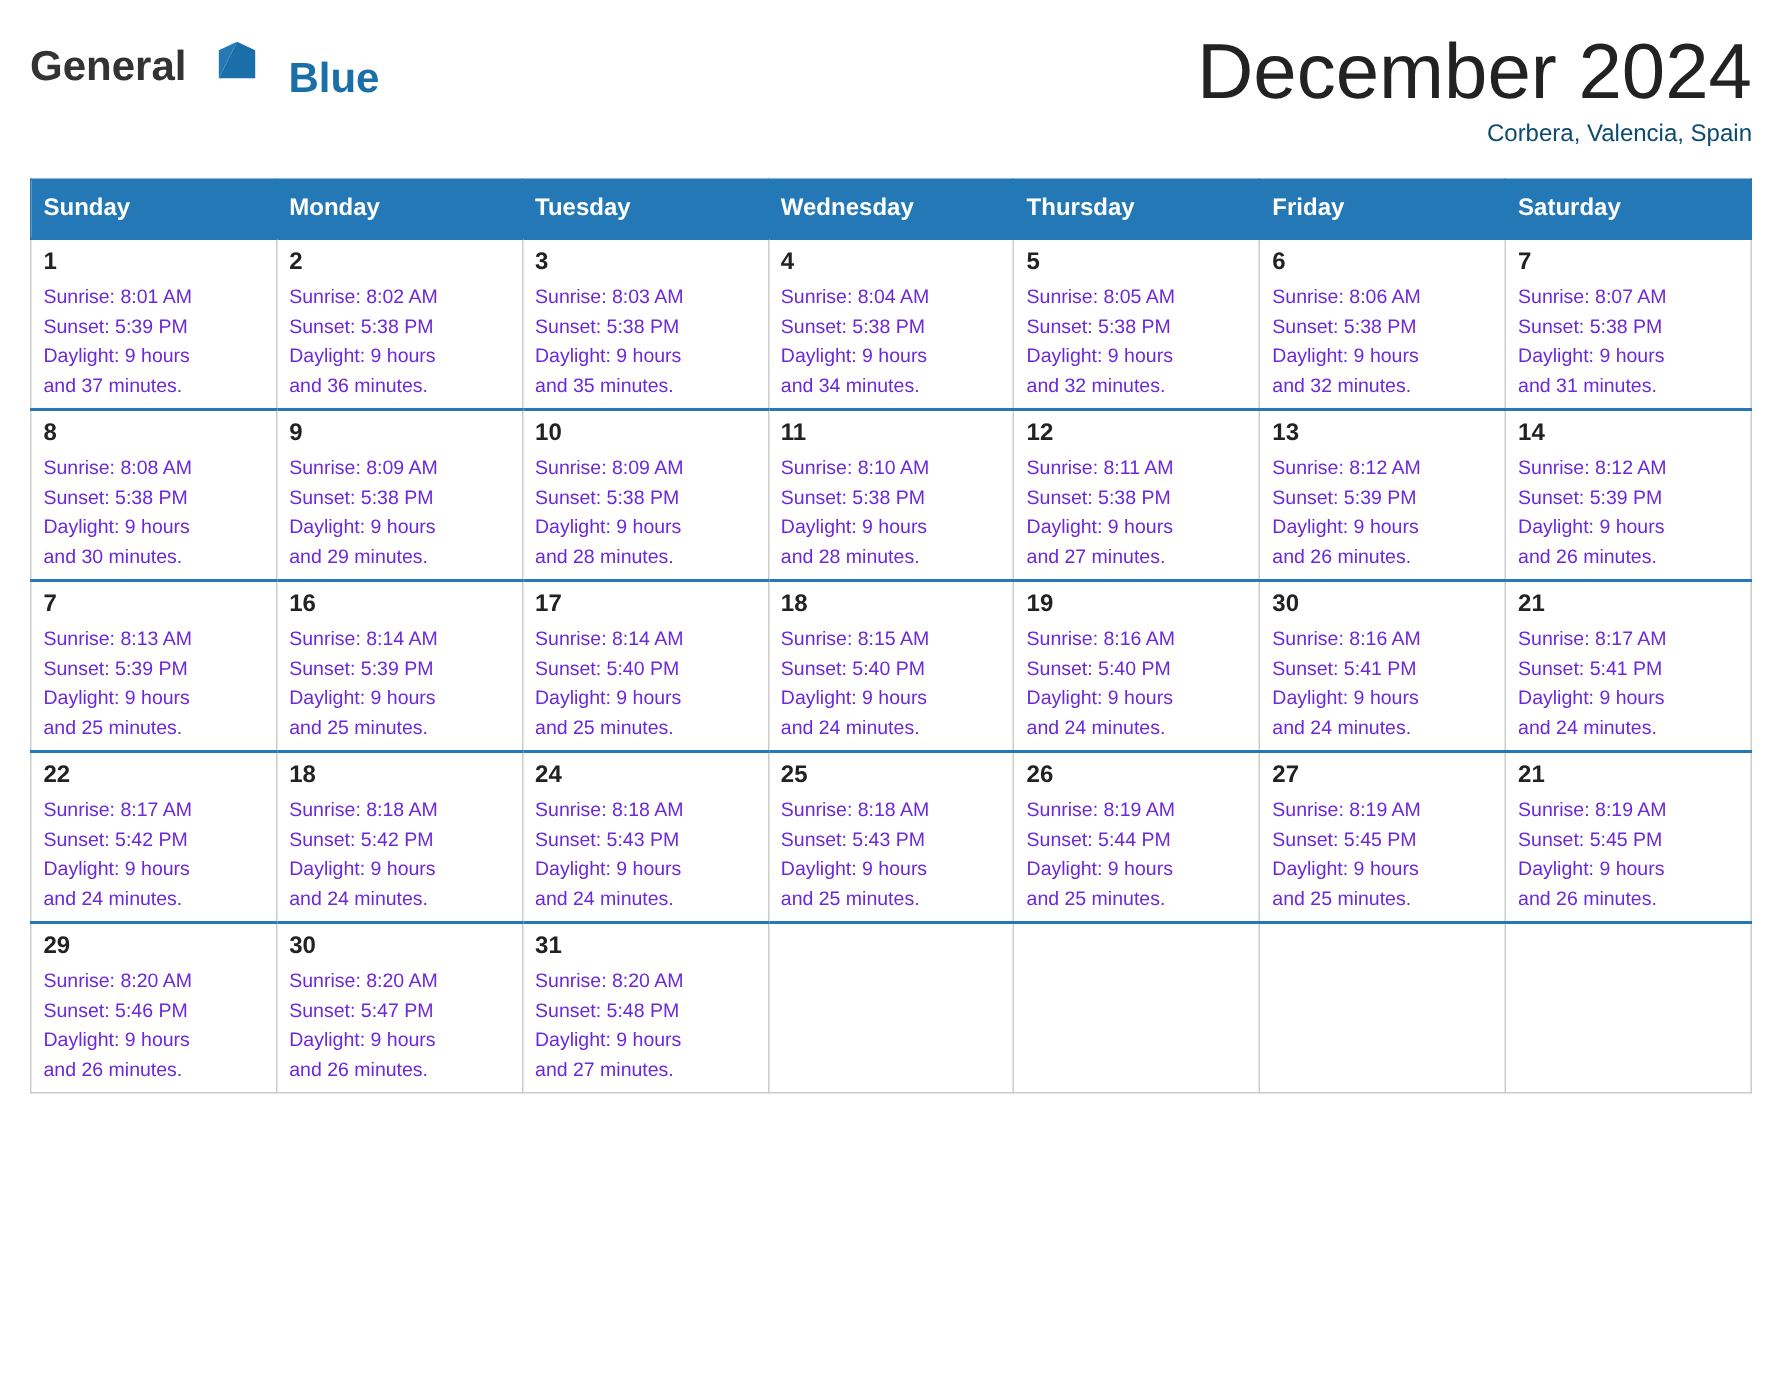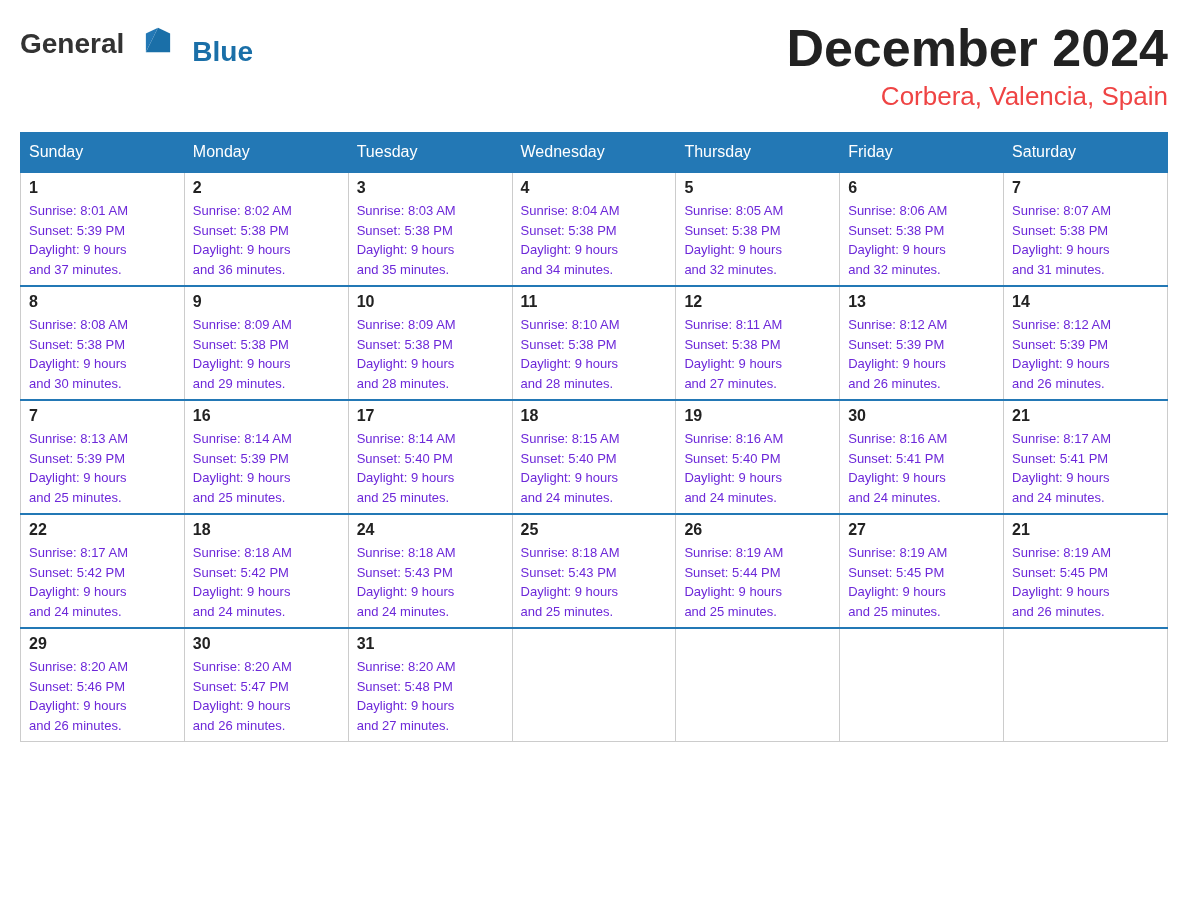--- a/index.html
+++ b/index.html
@@ -36,41 +36,41 @@
       width: 28px;
       height: 28px;
       position: relative;
       top: -4px;
     }
     .title-block {
       text-align: right;
     }
     .month-title {
       font-size: 52px;
-      font-weight: bold;
+      font-weight: normal;
       color: #222;
       line-height: 1.1;
       text-align: center;
     }
     .location {
-      font-size: 26px;
-      color: #ef4444;
+      font-size: 16px;
+      color: #0c4a6e;
       margin-top: 4px;
     }
     .calendar {
       width: 100%;
       border-collapse: collapse;
     }
     .calendar th {
       background-color: #2378b5;
       color: #fff;
       padding: 10px 8px;
       text-align: left;
       font-size: 16px;
-      font-weight: normal;
+      font-weight: bold;
       border: 1px solid #2378b5;
     }
     .calendar td {
       border: 1px solid #ccc;
       vertical-align: top;
       padding: 6px 8px;
       width: calc(100% / 7);
       min-height: 100px;
     }
     .day-number {

